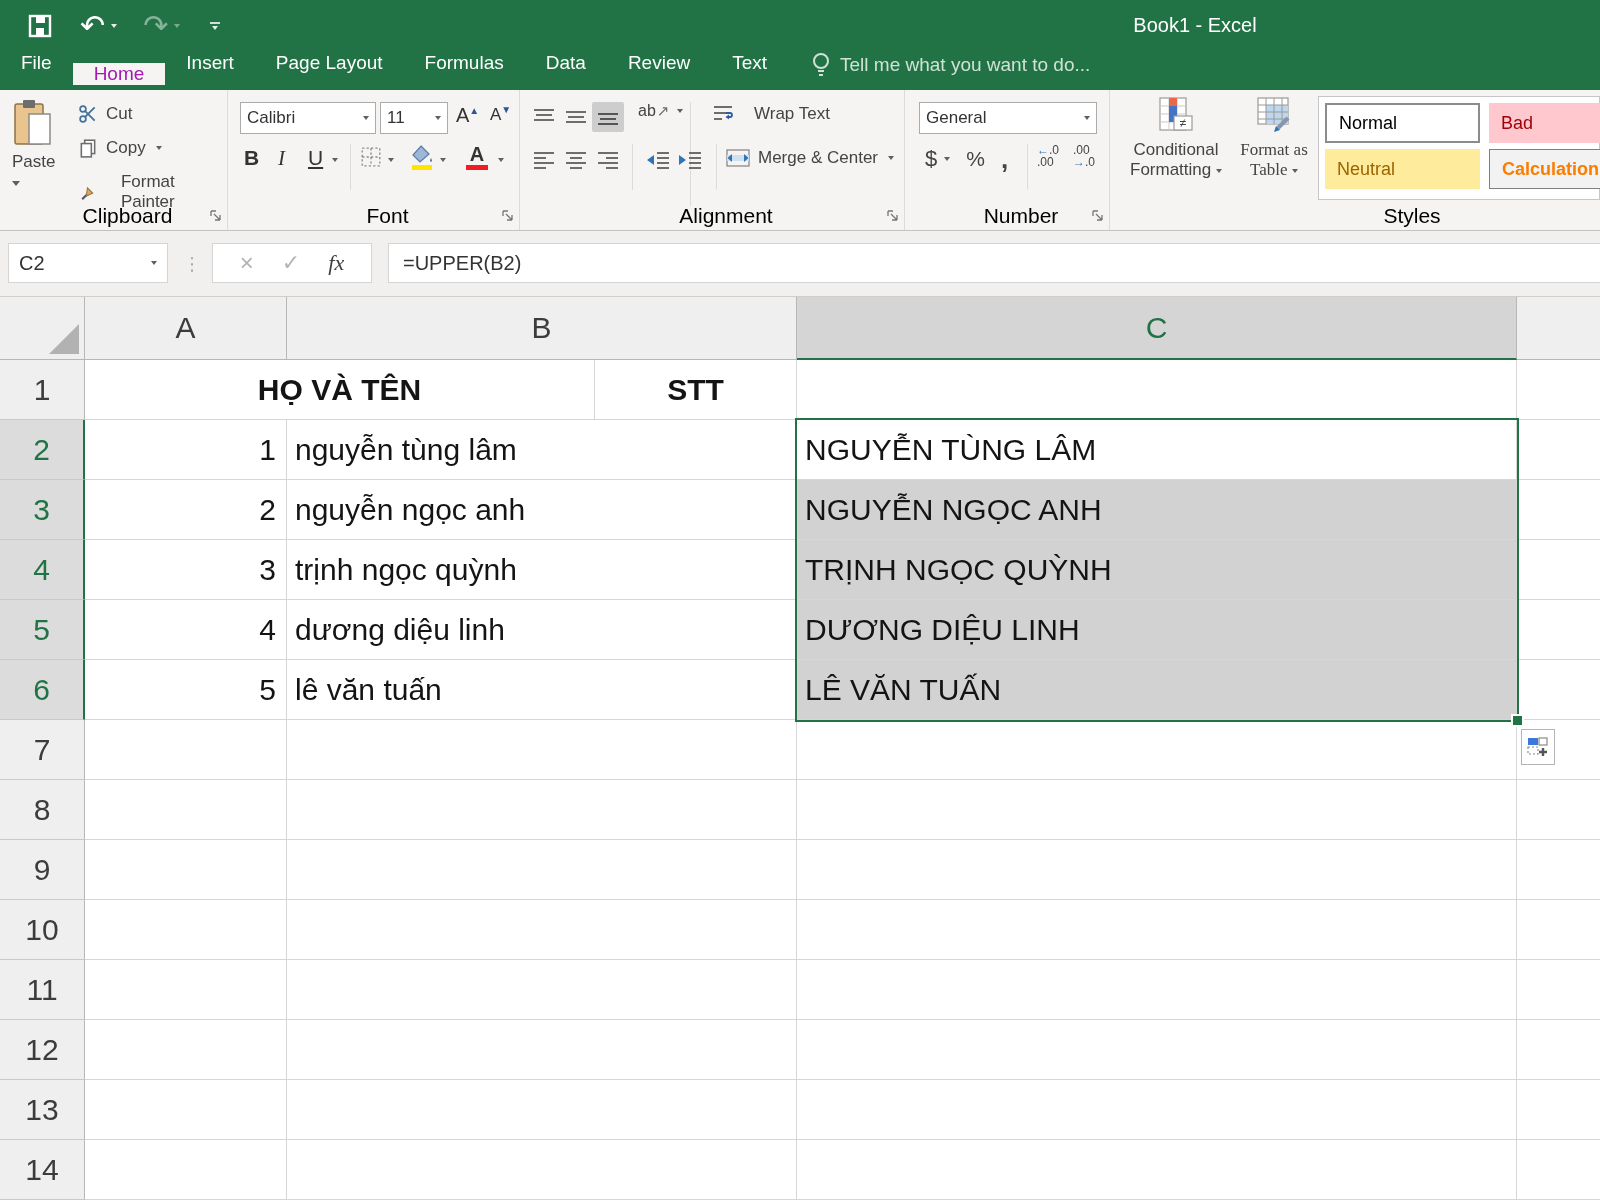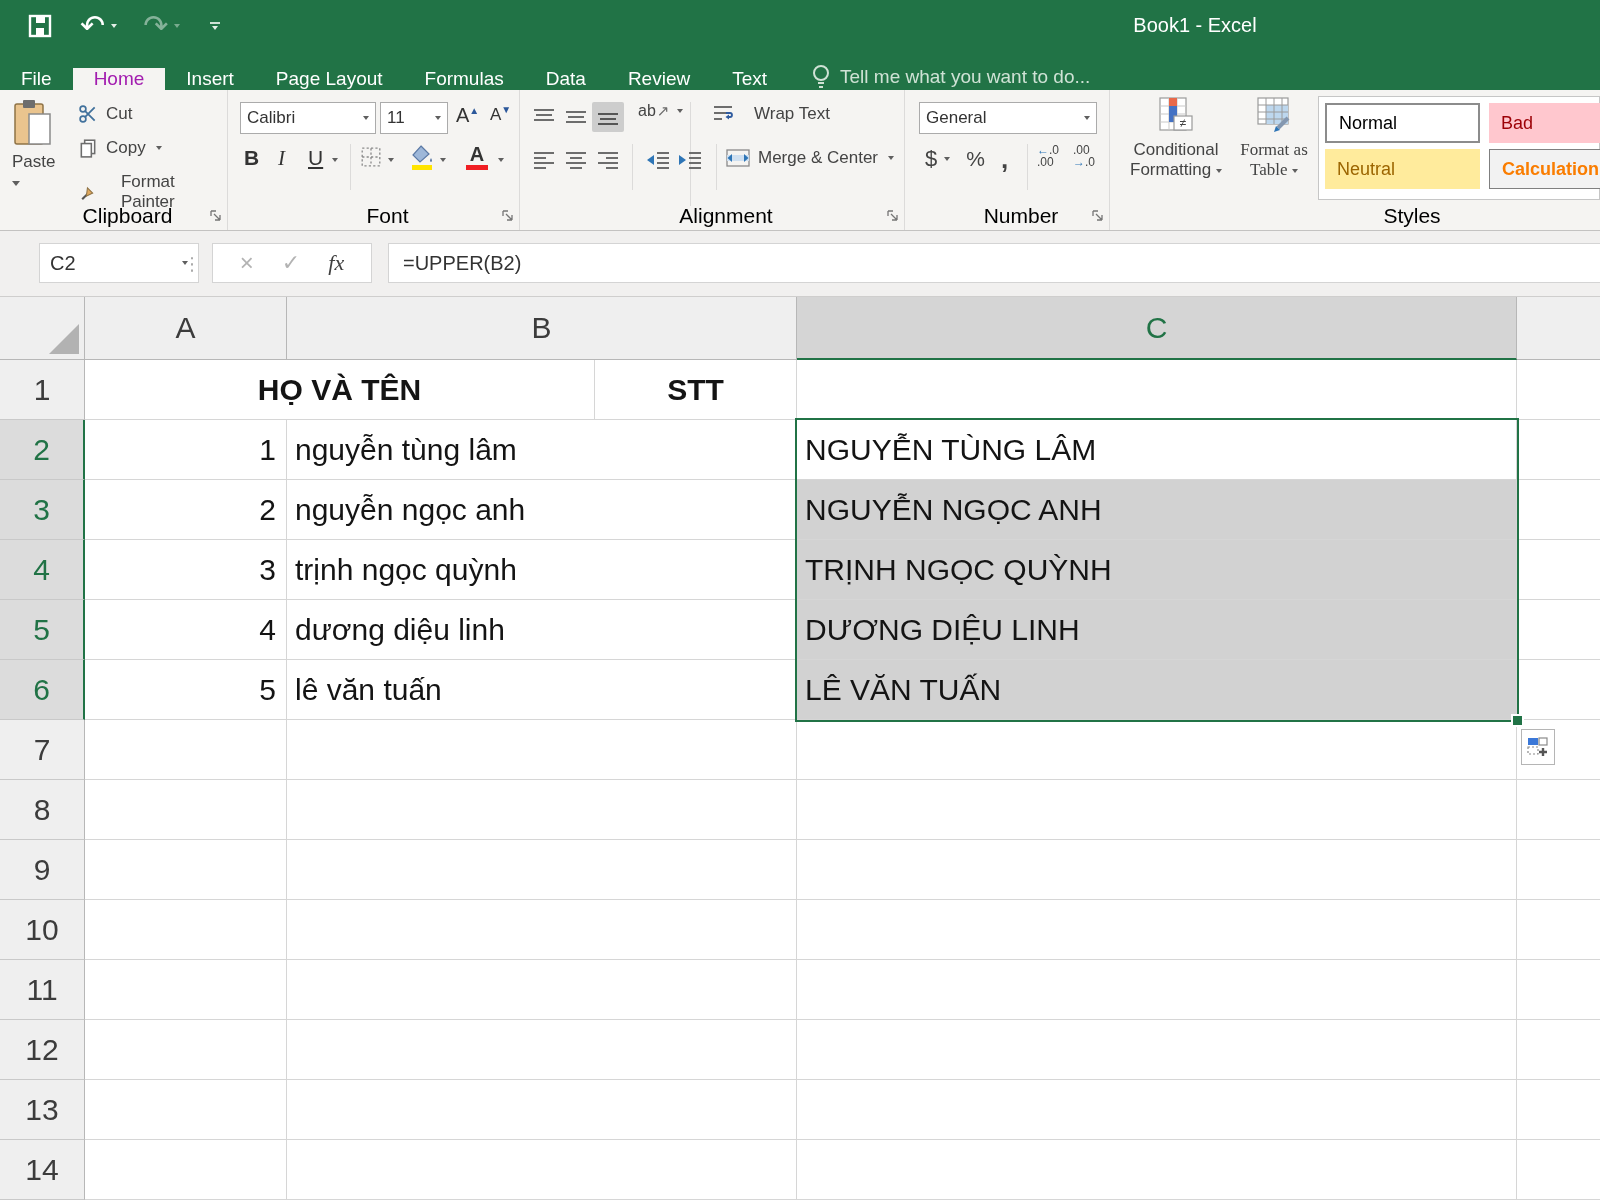--- a/index.html
+++ b/index.html
@@ -15,21 +15,21 @@
   .dd { display:inline-block; width:0; height:0; border-left:4px solid transparent;
         border-right:4px solid transparent; border-top:5px solid #5f5f5f; vertical-align:middle; }
   .dd.w { border-top-color:#e4efe7; }
   .dd.sm { border-left-width:3px; border-right-width:3px; border-top-width:4px; }
   .qat-custom { display:flex; flex-direction:column; align-items:center; margin-left:30px; }
   .qat-custom .bar { width:10px; height:2px; background:#cfe2d5; margin-bottom:2px; }
   .win-title { position:absolute; top:14px; left:1090px; width:210px; text-align:center;
                font-size:20px; color:#fff; }
 
   
-  .tabrow { height:38px; background:#217346; display:flex; align-items:flex-end; }
+  .tabrow { height:38px; background:#217346; display:flex; align-items:flex-start; }
   .tab { color:#fff; font-size:19px; display:flex; align-items:center; padding:0 21px; cursor:default; }
   .tab.active { background:#f5f4f2; color:#a21caf;margin-top:11px; }
   .tellme { display:flex; align-items:center; margin-left:24px; color:#cfe2d5; font-size:19px; }
   .tellme svg { margin-right:10px; }
 
   
   .ribbon { position:relative; height:141px; background:#f5f4f2; border-bottom:1px solid #c3c2c1; }
   .group { position:absolute; top:0; height:140px; border-right:1px solid #dcdbda; }
   .group-label { position:absolute; bottom:2px; left:0; right:0; text-align:center;
                  font-size:21px; color:#000000;padding-left:28px; }
@@ -365,21 +365,21 @@
       <div class="chip" style="left:6px; top:6px; background:#fff; border:2px solid #8c8c8c;">Normal</div>
       <div class="chip" style="left:170px; top:6px; width:160px; background:#ffc7ce; color:#9c0006;">Bad</div>
       <div class="chip" style="left:6px; top:52px; background:#ffeb9c; color:#9c6500;">Neutral</div>
       <div class="chip" style="left:170px; top:52px; width:160px; background:#f2f2f2; border:1px solid #7f7f7f; color:#fa7d00; font-weight:bold;">Calculation</div>
     </div>
     <div class="group-label" style="left:208px; width:160px;">Styles</div>
   </div>
 </div>
 
 <div class="fbar">
-  <div class="fbox" style="left:8px; width:160px; padding:0 10px;margin-left:31px;">
+  <div class="fbox" style="left:8px; width:160px; padding:0 10px;">
     <span>C2</span>
     <span class="dd sm" style="margin-left:auto;"></span>
   </div>
   <span class="abs" style="left:183px; top:22px; color:#a6a6a6; font-size:18px;">⋮</span>
   <div class="fbox fbtns" style="left:212px; width:160px; justify-content:center;">
     <span style="color:#b3b3b3; font-size:24px;">×</span>
     <span style="color:#b3b3b3; font-size:22px;">✓</span>
     <span style="color:#3f3f3f; font-size:22px; font-style:italic; font-family:'Liberation Serif',serif;">fx</span>
   </div>
   <div class="fbox" style="left:388px; width:1212px; padding:0 14px; border-right:none;">

